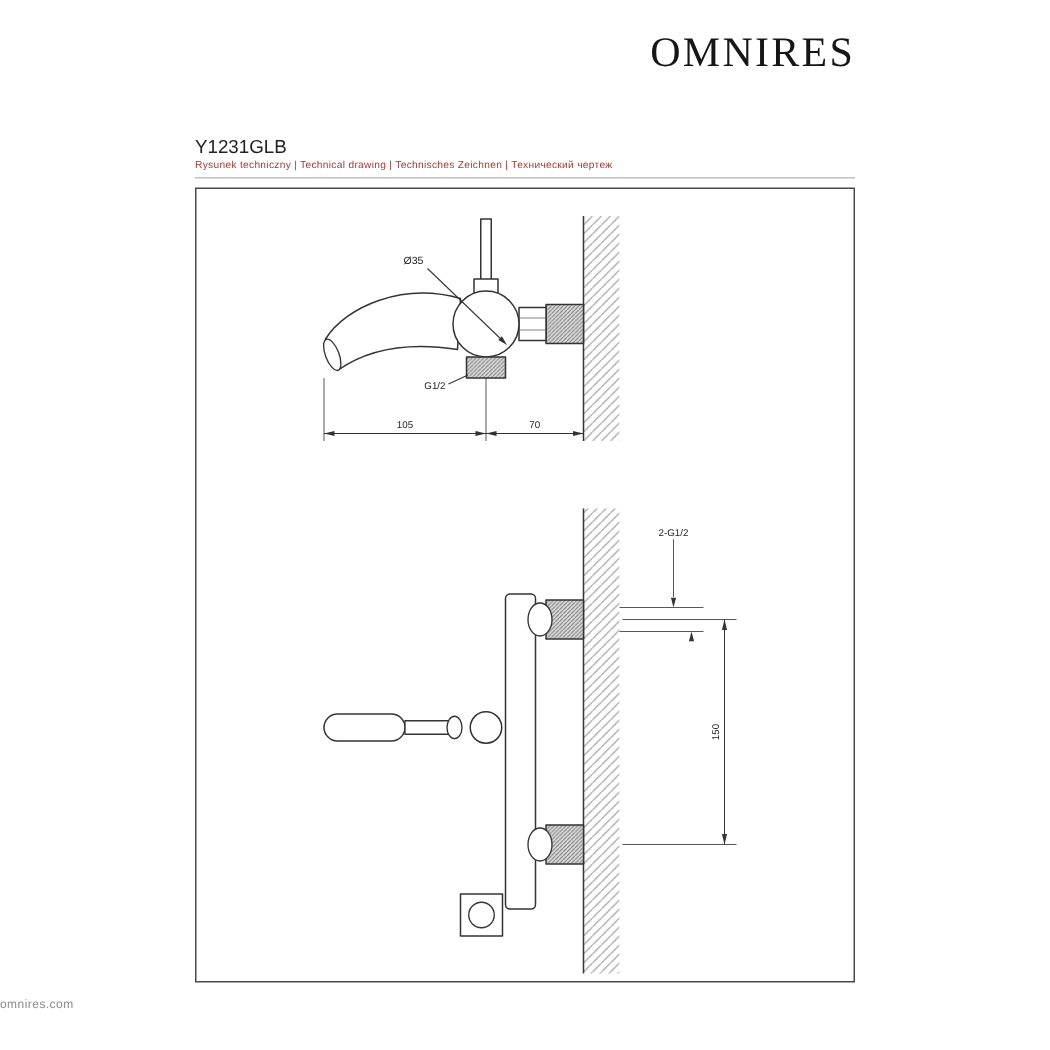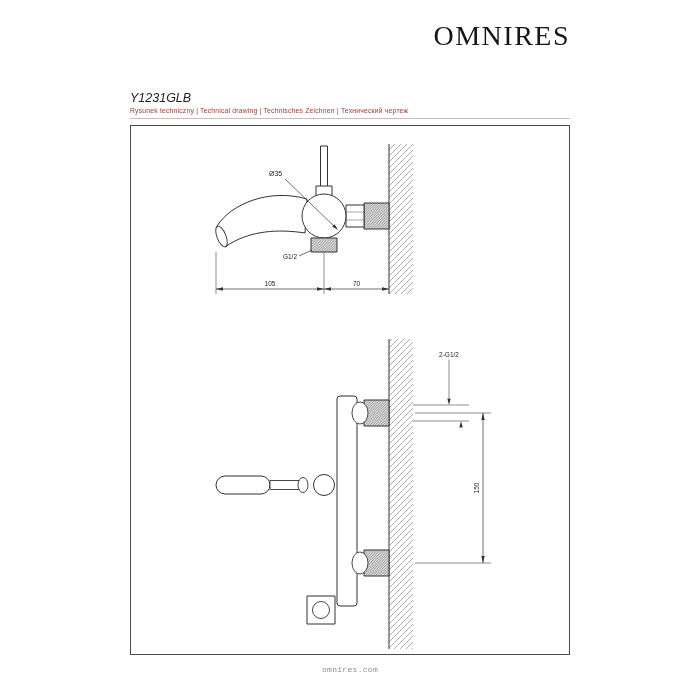--- a/index.html
+++ b/index.html
@@ -6,36 +6,36 @@
   .page{
     position:relative;width:700px;height:700px;background:#fff;overflow:hidden;
     font-family:"Liberation Sans",sans-serif;color:#1d1d1d;
   }
   .logo{
     position:absolute;top:20px;right:130px;
     font-family:"Liberation Serif",serif;font-size:28px;font-weight:500;
     letter-spacing:1.5px;color:#161616;
   }
   .product-code{
-    position:absolute;left:130px;top:91px;font-size:12.5px;color:#232323;font-style:italic;
+    position:absolute;left:130px;top:91px;font-size:12.5px;color:#232323;
   }
   .subtitle{
     position:absolute;left:130px;top:107px;font-size:6.8px;color:#a63a32;letter-spacing:.2px;
   }
   .divider{
     position:absolute;left:130px;top:118px;width:440px;height:1px;background:#ccbcbc;
   }
   .frame{
     position:absolute;left:130px;top:125px;width:438px;height:528px;
     border:1px solid #4a4a4a;background:#fff;
   }
   .frame svg{display:block;}
   .footer{
-    position:absolute;left:0;top:665px;width:700px;text-align:center;
-    font-size:8px;color:#8c8c8c;letter-spacing:.3px;font-family:Liberation Mono, monospace;
+    position:absolute;left:0;top:665px;width:700px;
+    font-size:8px;color:#8c8c8c;letter-spacing:.3px;
   }
   text{font-family:"Liberation Sans",sans-serif;fill:#222;}
 </style>
 </head>
 <body>
 
 <div class="page">
 
   <div class="logo">OMNIRES</div>
 

